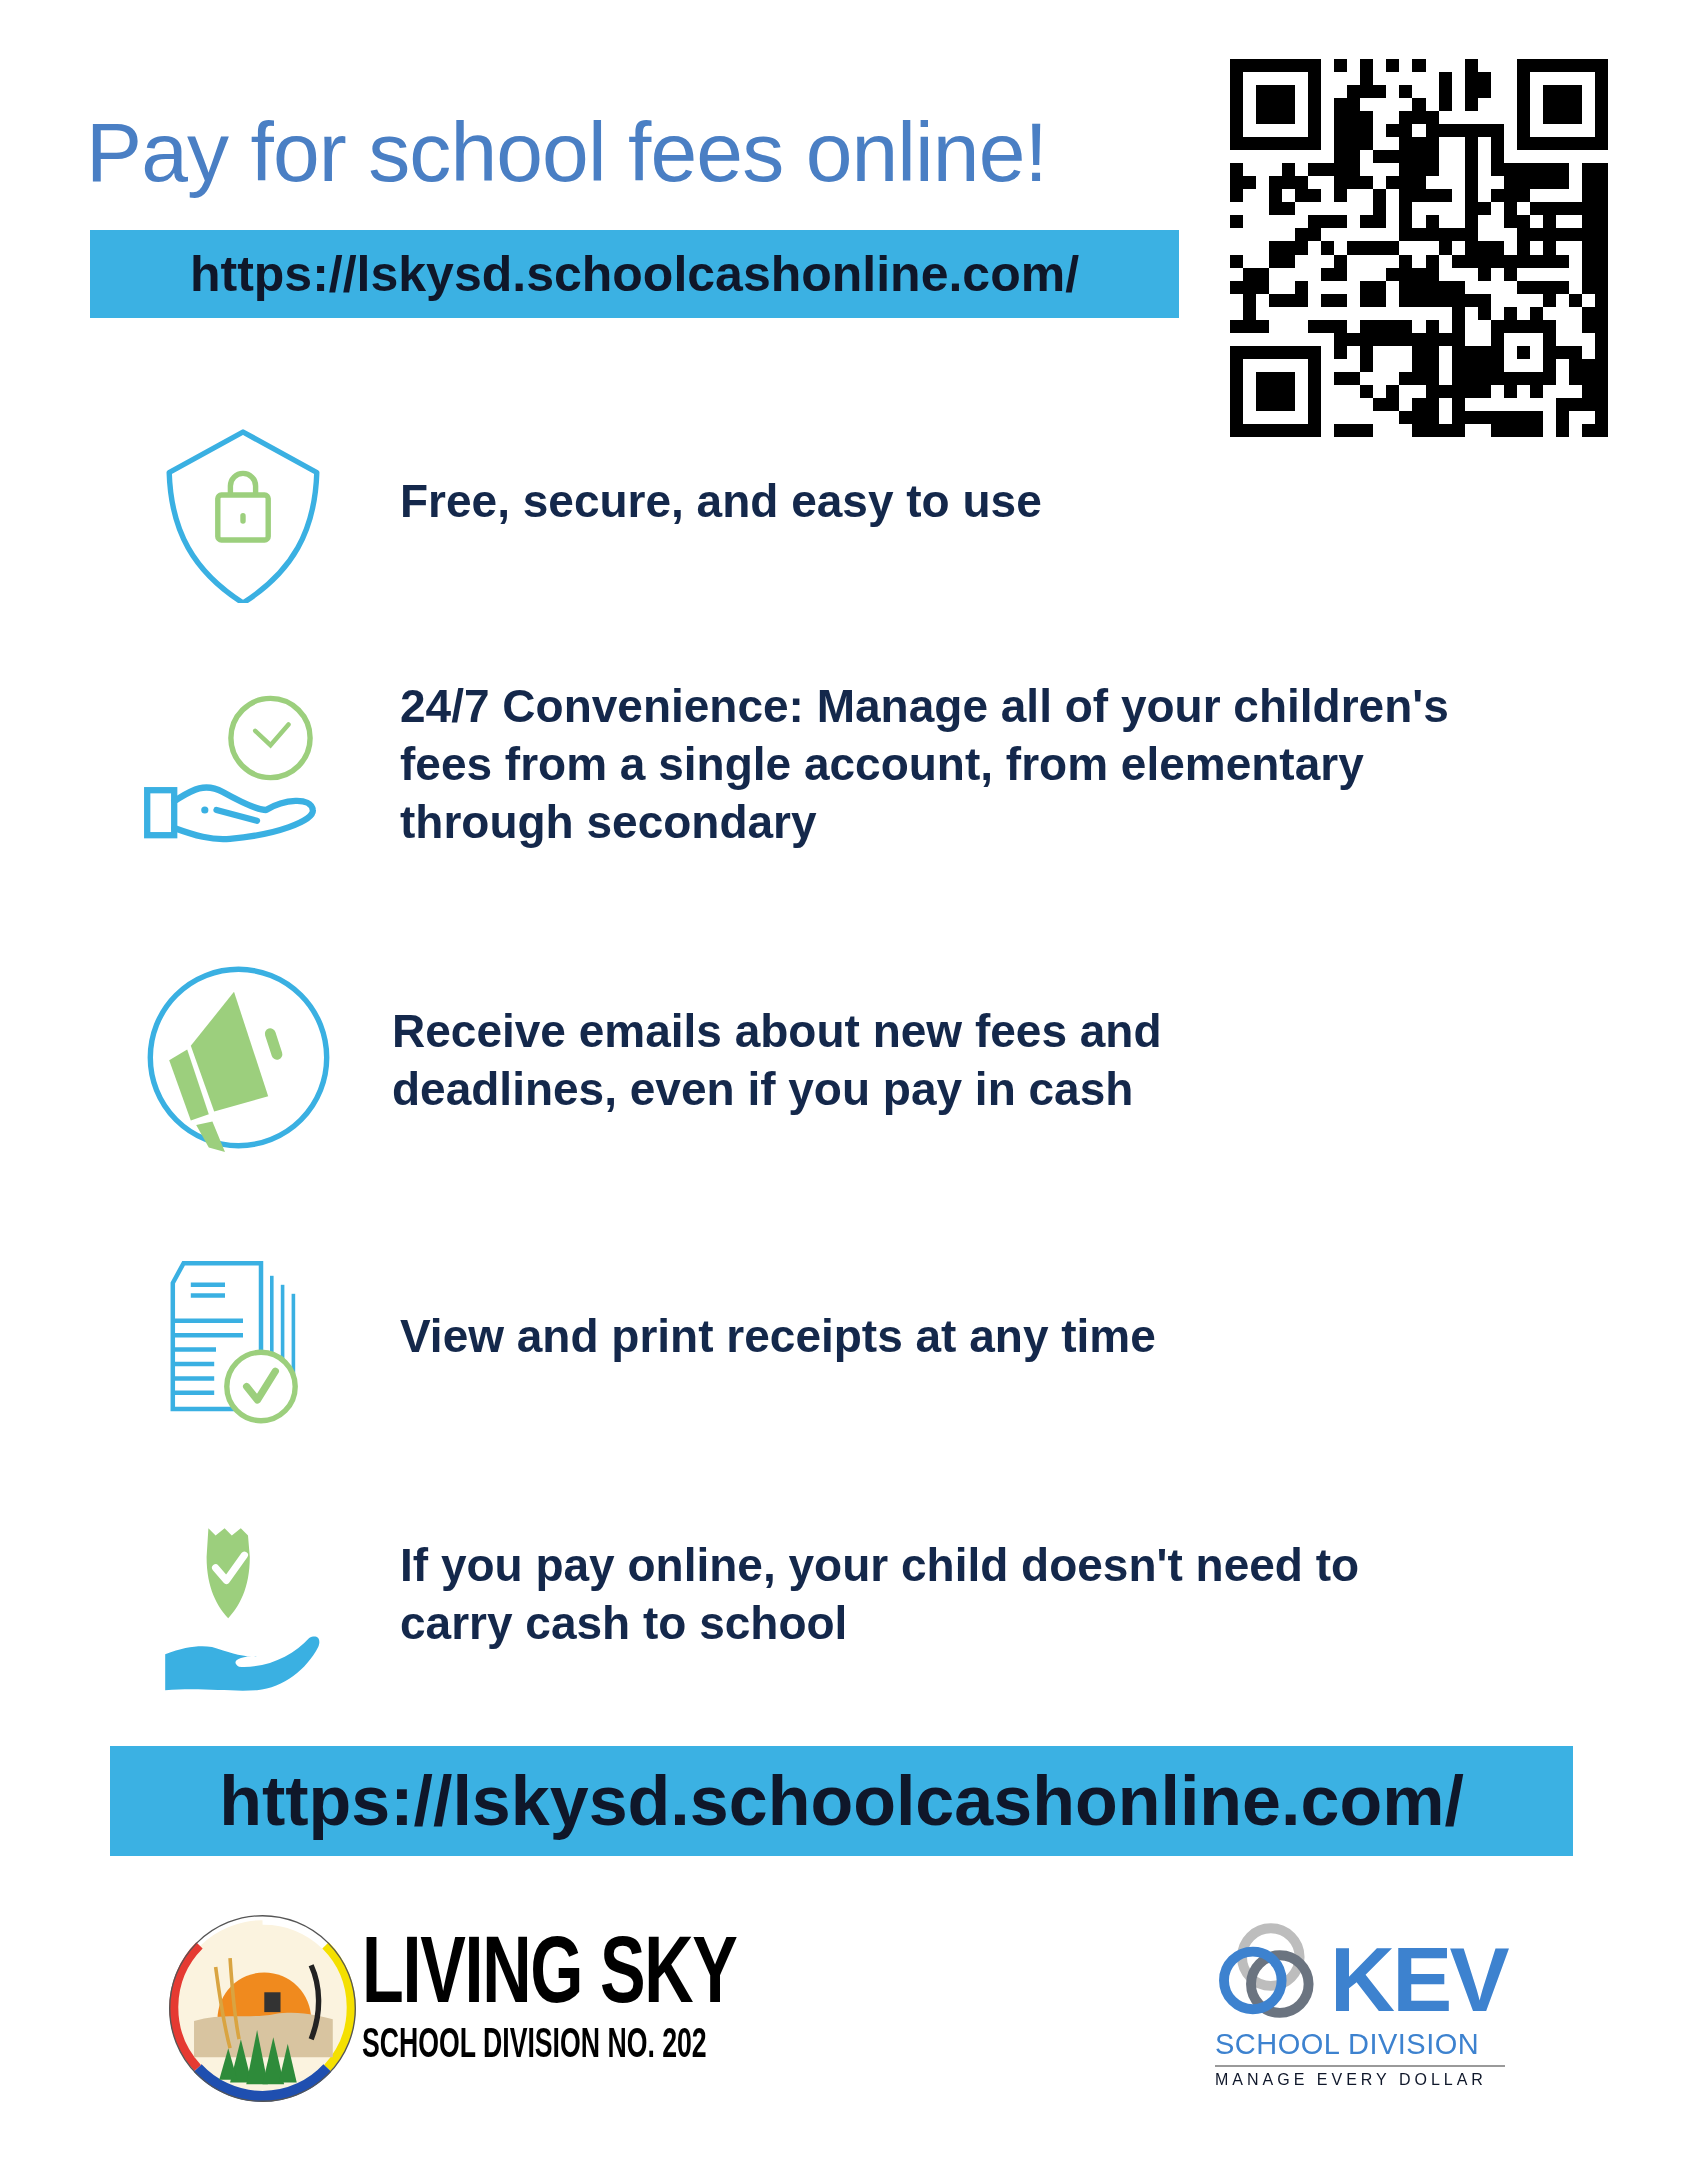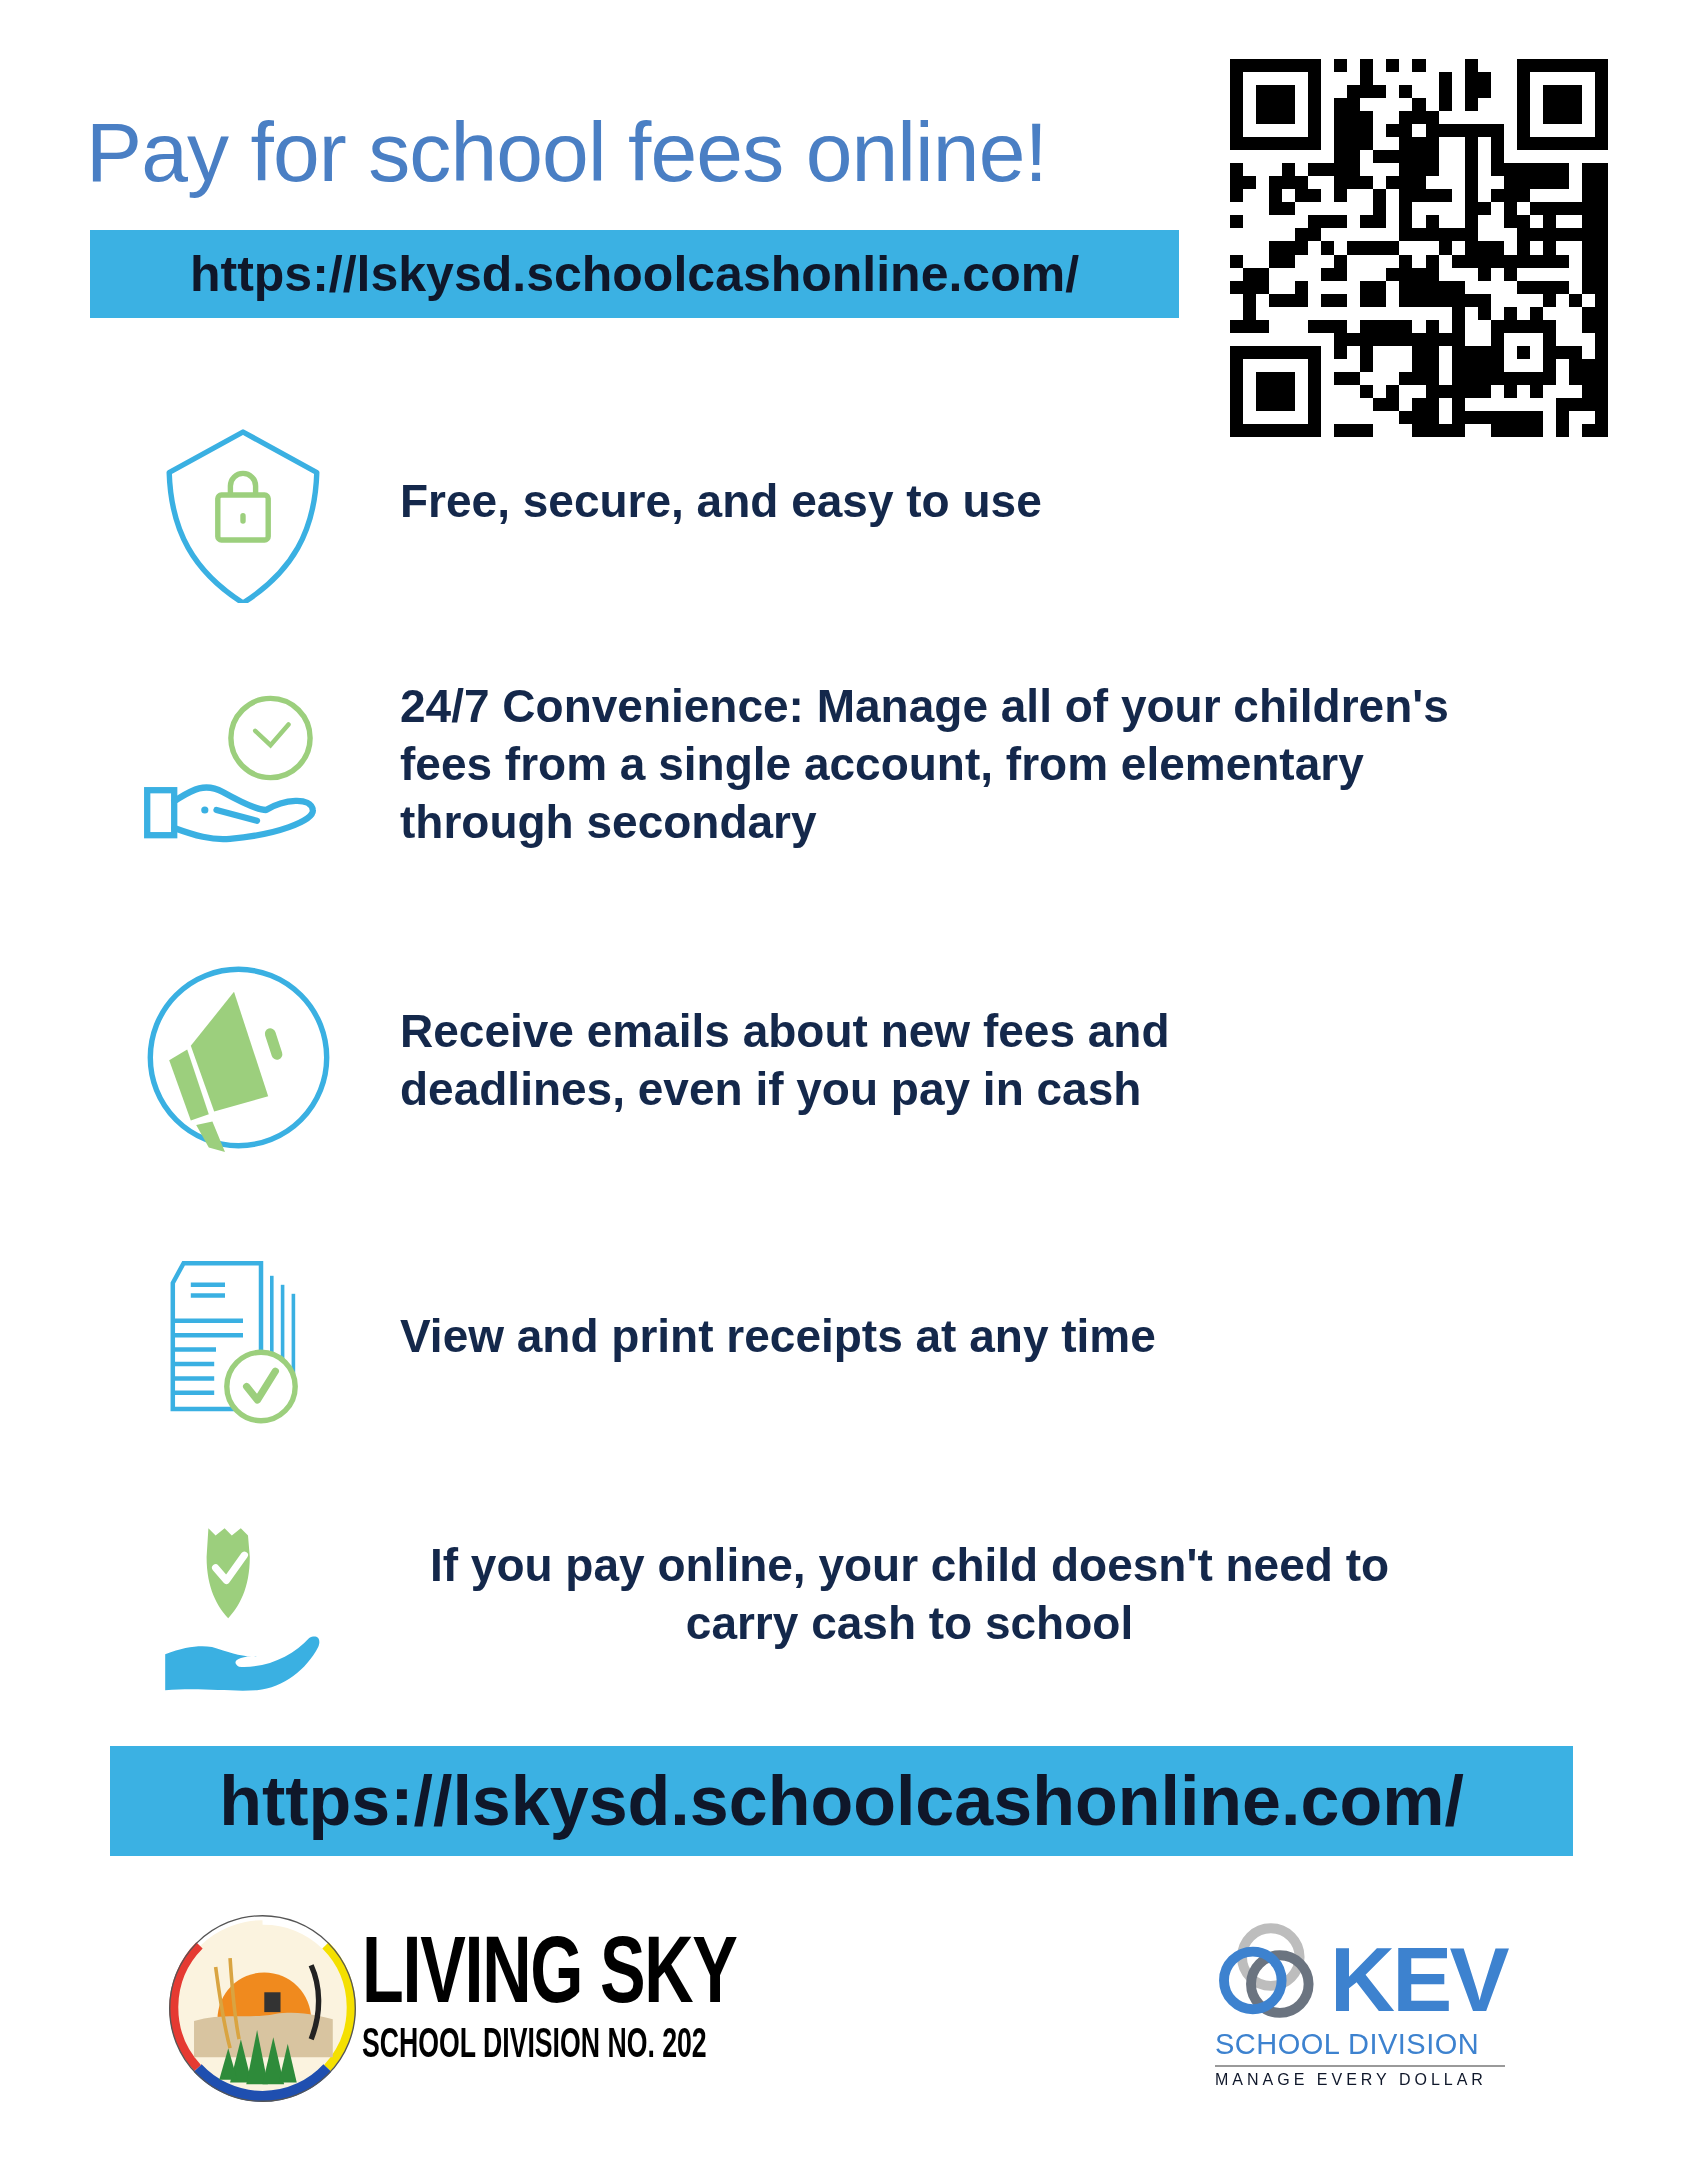--- a/index.html
+++ b/index.html
@@ -203,21 +203,21 @@
 
 <div class="abs feature-icon" style="left:144px; top:963px;">
   <svg width="189" height="189" viewBox="0 0 210 210">
     <circle cx="105" cy="105" r="98" fill="none" stroke="#3ab0e2" stroke-width="6"></circle>
     <polygon points="100,32 138,148 78,165 52,92" fill="#9ccf7d"></polygon>
     <polygon points="48,96 72,168 52,175 28,108" fill="#9ccf7d"></polygon>
     <polygon points="58,180 76,176 90,210 72,205" fill="#9ccf7d"></polygon>
     <rect x="138" y="72" width="12" height="36" rx="6" fill="#9ccf7d" transform="rotate(-18 144 90)"></rect>
   </svg>
 </div>
-<div class="abs feature-text" style="left:384px; top:1002px; width:864px;">Receive emails about new fees and deadlines, even if you pay in cash</div>
+<div class="abs feature-text" style="left:376px; top:1002px; width:864px;">Receive emails about new fees and deadlines, even if you pay in cash</div>
 
 <div class="abs feature-icon" style="left:162px; top:1256px;">
   <svg width="180" height="180" viewBox="0 0 200 200">
     <path d="M12 30 L24 8 H110 V170 H12 Z" fill="none" stroke="#3ab0e2" stroke-width="5"></path>
     <line x1="122" y1="22" x2="122" y2="145" stroke="#3ab0e2" stroke-width="4"></line>
     <line x1="134" y1="32" x2="134" y2="140" stroke="#3ab0e2" stroke-width="4"></line>
     <line x1="146" y1="42" x2="146" y2="135" stroke="#3ab0e2" stroke-width="4"></line>
     <g stroke="#3ab0e2" stroke-width="5">
       <line x1="32" y1="32" x2="70" y2="32"></line>
         <line x1="32" y1="44" x2="70" y2="44"></line>
@@ -234,21 +234,21 @@
 </div>
 <div class="abs feature-text" style="left:384px; top:1307px; width:900px;">View and print receipts at any time</div>
 
 <div class="abs feature-icon" style="left:158px; top:1521px;">
   <svg width="180" height="180" viewBox="0 0 200 200">
     <path d="M56 8 L64 16 L74 8 L82 16 L92 8 L100 16 L102 40 C102 75 90 95 78 108 C66 95 54 75 54 40 Z" fill="#9ccf7d"></path>
     <polyline points="64,52 76,66 96,38" fill="none" stroke="#fff" stroke-width="8" stroke-linecap="round" stroke-linejoin="round"></polyline>
     <path d="M8 148 C30 140 45 138 60 140 C80 146 95 152 110 150 C90 150 80 156 90 162 C120 164 150 150 168 130 C176 126 182 130 178 140 C165 165 140 185 110 188 C80 190 50 185 8 188 Z" fill="#3ab0e2"></path>
   </svg>
 </div>
-<div class="abs feature-text" style="left:376px; top:1536px; width:1035px;text-align:center;">If you pay online, your child doesn't need to carry cash to school</div>
+<div class="abs feature-text" style="left:384px; top:1536px; width:1035px;">If you pay online, your child doesn't need to carry cash to school</div>
 
 <div class="abs url-bar url-bottom">
   <span>https://lskysd.schoolcashonline.com/</span>
 </div>
 
 <div class="abs logo-ls">
   <svg width="191" height="191" viewBox="0 0 212 212">
     <circle cx="106" cy="106" r="98" fill="#fbf3df"></circle>
     <path d="M106 8 A98 98 0 0 1 176 36" fill="none" stroke="#ffffff" stroke-width="10"></path>
     <path d="M176 36 A98 98 0 0 1 178 172" fill="none" stroke="#f4e000" stroke-width="10"></path>

